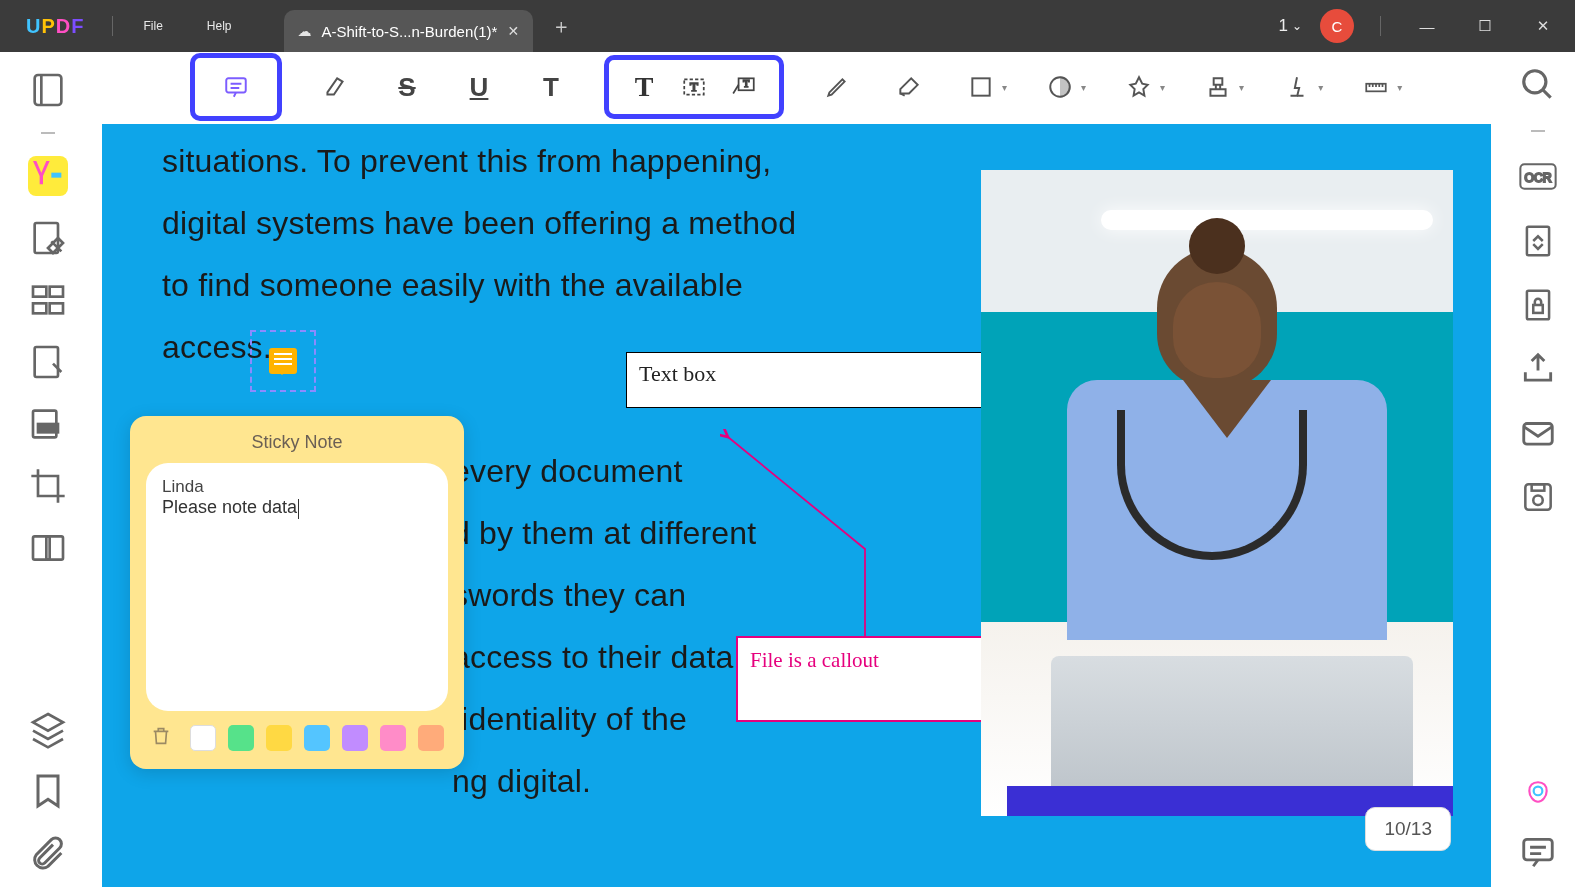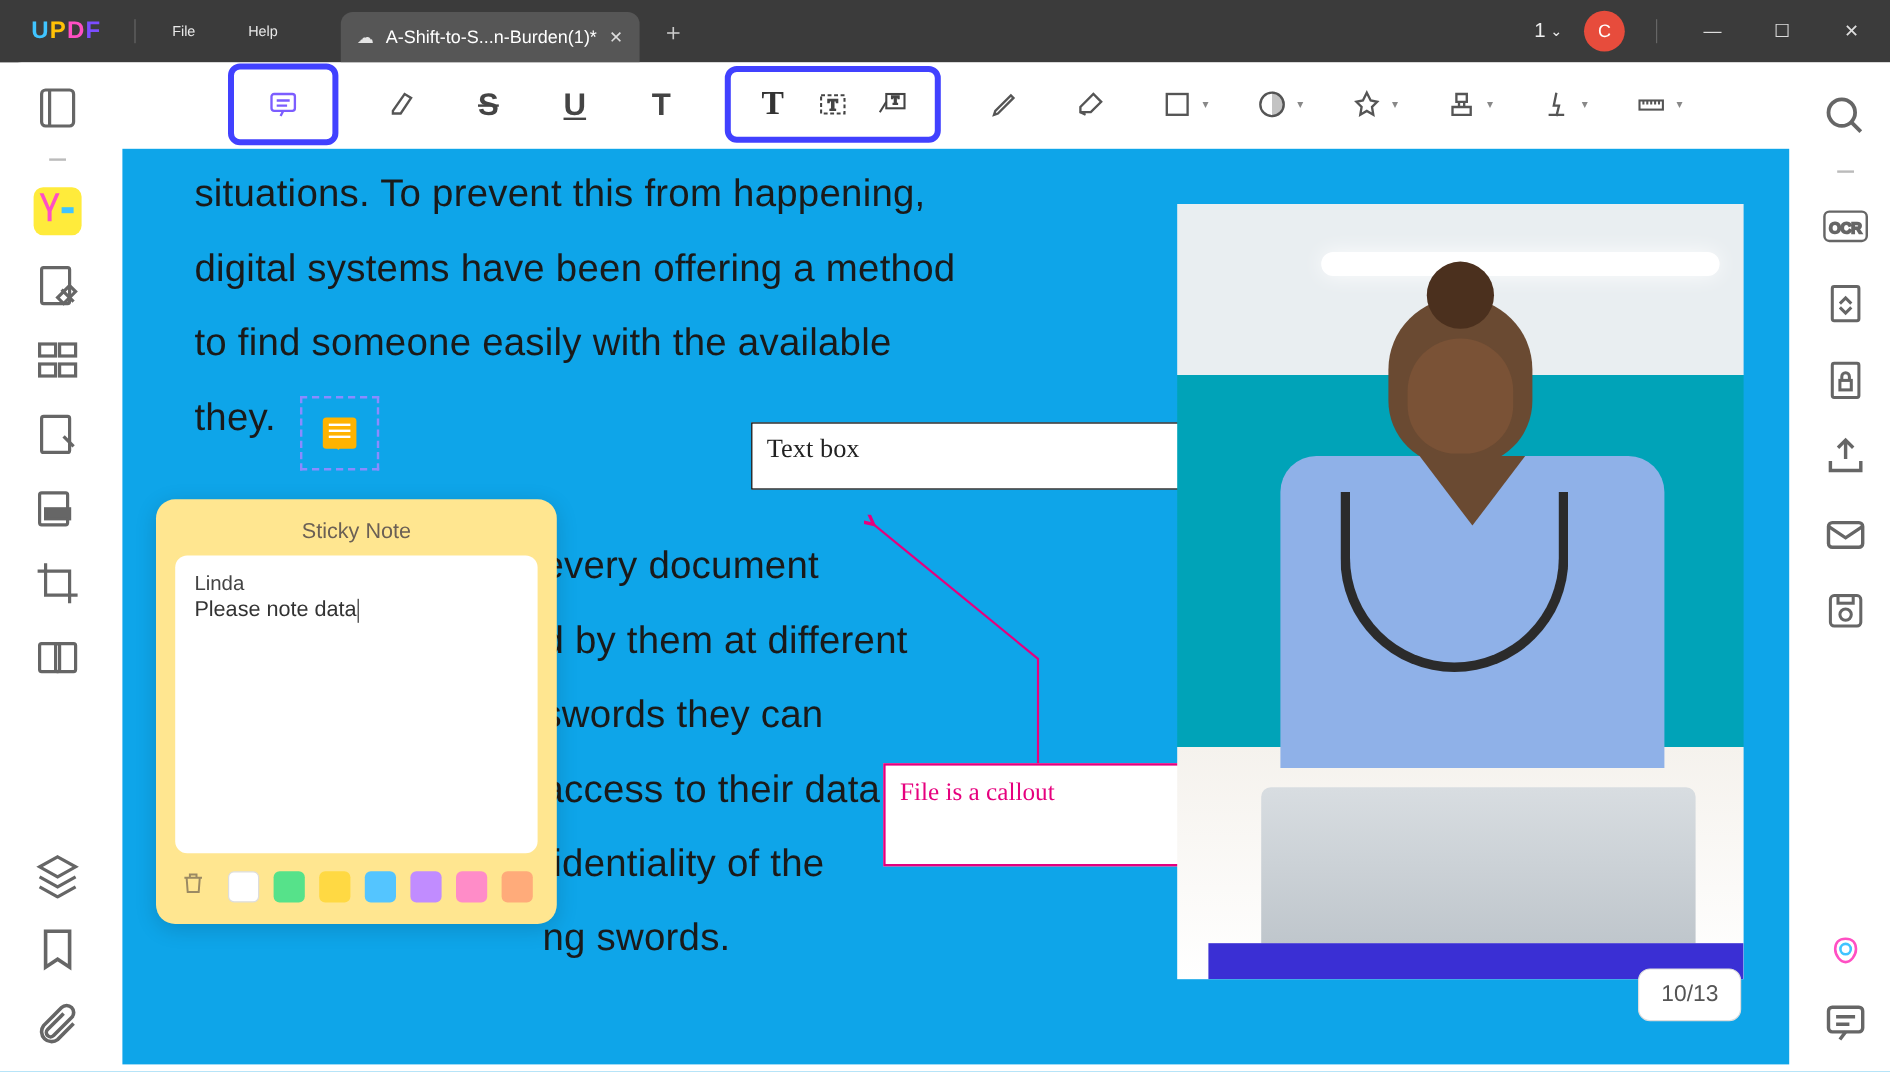--- a/index.html
+++ b/index.html
@@ -28,21 +28,21 @@
 
 
 .appbody { background: #fff; height: calc(893px - 52px); position: relative; border-radius: 18px 0 0 0; }
 
 .left-sidebar { position:absolute; left:0; top:0; bottom:0; width: 96px; display:flex; flex-direction:column; align-items:center; padding-top: 18px; gap: 22px; }
 .left-sidebar .tool { width:40px; height:40px; display:flex; align-items:center; justify-content:center; border-radius:8px; cursor:pointer; color:#666; }
 .left-sidebar .tool.active { background:#ffeb3b; }
 .left-sidebar .bottom { margin-top: auto; padding-bottom: 20px; display:flex; flex-direction:column; gap:22px; align-items:center;}
 .sep-dash { width:14px; height:2px; background:#bbb; }
 
-.right-sidebar { position:absolute; right:0; top:0; bottom:0; width: 74px; display:flex; flex-direction:column; align-items:center; padding-top: 26px; gap: 26px; }
+.right-sidebar { position:absolute; right:0; top:0; bottom:0; width: 74px; display:flex; flex-direction:column; align-items:center; padding-top: 14px; gap: 26px; }
 .right-sidebar .rtool { width:38px; height:38px; display:flex; align-items:center; justify-content:center; color:#666; cursor:pointer; }
 .right-sidebar .bottom2 { margin-top:auto; padding-bottom:22px; display:flex; flex-direction:column; gap:22px; align-items:center;}
 .updf-ai { width:26px; height:26px; }
 
 
 .toolbar { position:absolute; left:190px; top: 6px; display:flex; align-items:center; gap: 34px; height: 58px; }
 .tb-btn { width:38px; height:38px; display:flex; align-items:center; justify-content:center; color:#4a4a4a; cursor:pointer; font-size:20px; }
 .tb-btn svg { width:26px; height:26px; }
 .box-sel { border: 5px solid #4141ff; border-radius: 10px; padding: 8px 10px; display:flex; align-items:center; }
 .box-sel.single { padding: 10px 16px; }
@@ -58,21 +58,21 @@
 
 
 .sticky-marker { position:absolute; left: 148px; top: 206px; width: 66px; height: 62px; border: 2px dashed #8b8bff; display:flex; align-items:center; justify-content:center; }
 .sticky-marker .note-ico { width:28px; height:26px; background:#ffb300; border-radius:3px; position:relative; }
 .sticky-marker .note-ico::before { content:''; position:absolute; left:5px; right:5px; top:5px; height:2px; background:#fff; box-shadow: 0 5px 0 #fff, 0 10px 0 #fff; }
 .sticky-marker .note-ico::after { content:''; position:absolute; bottom:-6px; left:8px; border:5px solid transparent; border-top-color:#ffb300; }
 
 
 .sticky-popup { position:absolute; left: 28px; top: 292px; width: 334px; background:#ffe690; border-radius: 16px; padding: 16px; box-shadow: 0 4px 18px rgba(0,0,0,0.15); }
 .sticky-popup .title { text-align:center; color:#6b6055; font-size: 18px; padding-bottom: 10px; }
-.sticky-popup .body { background:#fff; border-radius:10px; padding: 14px 16px; min-height: 248px; }
+.sticky-popup .body { background:#fff; border-radius:22px; padding: 14px 16px; min-height: 248px; }
 .sticky-popup .author { font-size: 17px; color:#444; }
 .sticky-popup .date { font-size: 16px; color:#999; margin-top: 8px; border-bottom:1px solid #eee; padding-bottom:8px; }
 .sticky-popup .content { font-size: 18px; color:#333; margin-top: 12px; display:inline; }
 .cursor-blink { display:inline-block; width:1px; height:20px; background:#333; vertical-align:middle; margin-left:1px; }
 .sticky-popup .colors { display:flex; align-items:center; gap: 12px; padding: 14px 4px 2px; }
 .sticky-popup .trash { color:#9b8a63; cursor:pointer; margin-right:6px; }
 .sticky-popup .sw { width:26px; height:26px; border-radius:5px; cursor:pointer; }
 .sw-white{background:#fff; border:1px solid #ddd;} .sw-green{background:#56e28a;} .sw-yellow{background:#ffd943;} .sw-blue{background:#54c5ff;} .sw-purple{background:#c18cff;} .sw-pink{background:#ff8cc8;} .sw-orange{background:#ffab7a;}
 
 
@@ -368,30 +368,30 @@
         <span class="caret">▾</span>
       </div>
   </div>
 
   <div class="doc">
     <div class="page">
       <div class="para">
         <p>situations. To prevent this from happening,</p>
         <p>digital systems have been offering a method</p>
         <p>to find someone easily with the available</p>
-        <p>they.</p>
+        <p>access.</p>
       </div>
 
       <div class="para" style="top:316px; left:350px;">
         <p>every document</p>
         <p>d by them at different</p>
         <p>swords  they can</p>
         <p>access to their data,</p>
         <p>fidentiality of the</p>
-        <p>ng swords.</p>
+        <p>ng digital.</p>
       </div>
 
       <div class="sticky-marker">
         <div class="note-ico"></div>
       </div>
 
       <div class="textbox-ann">Text box</div>
 
       <svg class="callout-arrow" width="220" height="220">
         <defs>

